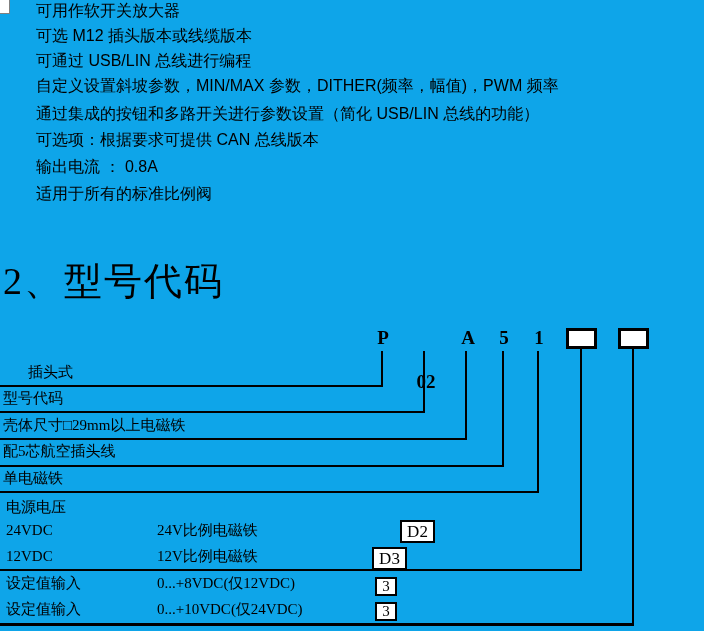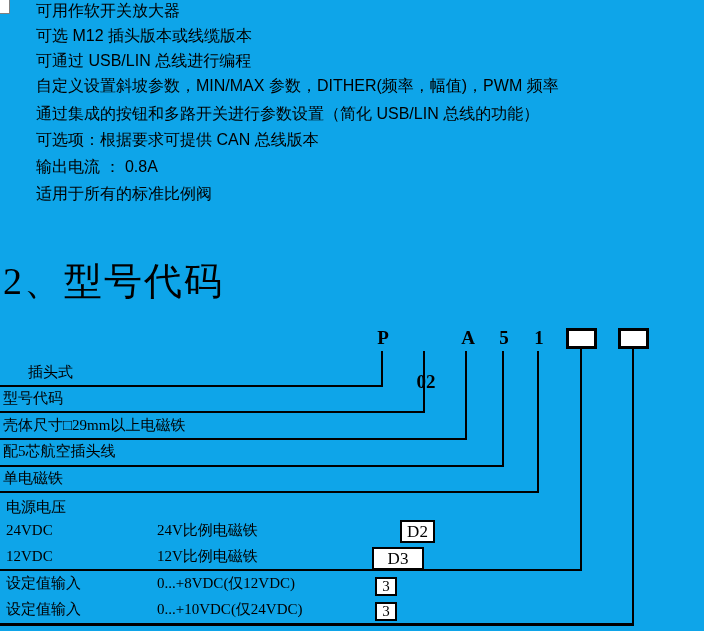--- a/index.html
+++ b/index.html
@@ -73,21 +73,21 @@
   <div class="t dlabel" style="left:3px;top:443px;">配5芯航空插头线</div>
   <div class="t dlabel" style="left:3px;top:470px;">单电磁铁</div>
   <div class="t dlabel" style="left:6px;top:499px;">电源电压</div>
 
   <div class="t dval" style="left:6px;top:522px;">24VDC</div>
   <div class="t dval" style="left:157px;top:522px;">24V比例电磁铁</div>
   <div class="bx-small" style="left:372px;top:520px;width:35px;height:23px;font-size:17px;margin-left:28px;">D2</div>
 
   <div class="t dval" style="left:6px;top:548px;">12VDC</div>
   <div class="t dval" style="left:157px;top:548px;">12V比例电磁铁</div>
-  <div class="bx-small" style="left:372px;top:547px;width:52px;height:23px;font-size:17px;">D3</div>
+  <div class="bx-small" style="left:372px;top:547px;width:35px;height:23px;font-size:17px;">D3</div>
 
   <div class="t dval" style="left:6px;top:575px;">设定值输入</div>
   <div class="t dval" style="left:157px;top:575px;">0...+8VDC(仅12VDC)</div>
   <div class="bx-small" style="left:375px;top:577px;width:22px;height:19px;font-size:15px;">3</div>
 
   <div class="t dval" style="left:6px;top:601px;">设定值输入</div>
   <div class="t dval" style="left:157px;top:601px;">0...+10VDC(仅24VDC)</div>
   <div class="bx-small" style="left:375px;top:602px;width:22px;height:19px;font-size:15px;">3</div>
 
 </div>

